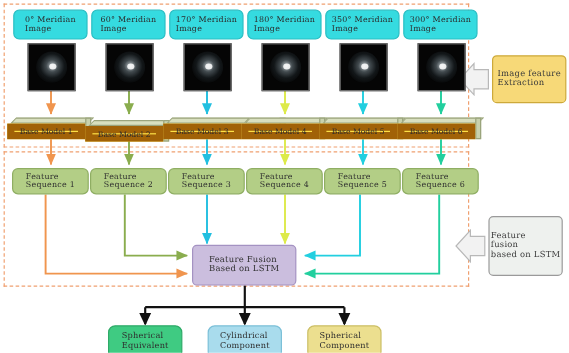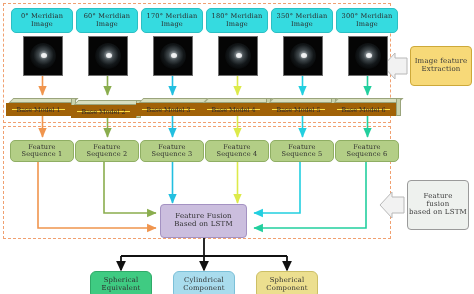--- a/index.html
+++ b/index.html
@@ -7,21 +7,20 @@
     width:474px;height:294px;
     background:#ffffff;
     font-family:"DejaVu Serif","Liberation Serif",serif;
     overflow:hidden;
     position:relative;
   }
   #stage{position:absolute;left:0;top:0;width:474px;height:294px;}
   .node{
     position:absolute;
     display:flex;align-items:center;justify-content:center;
-    text-align:center;
     box-sizing:border-box;
     line-height:1.12;
     letter-spacing:.2px;
   }
   
   .meridian{
     background:#35dbe0;
     border:1px solid #2bbfc4;
     border-radius:5px;
     color:#2b2b2b;

